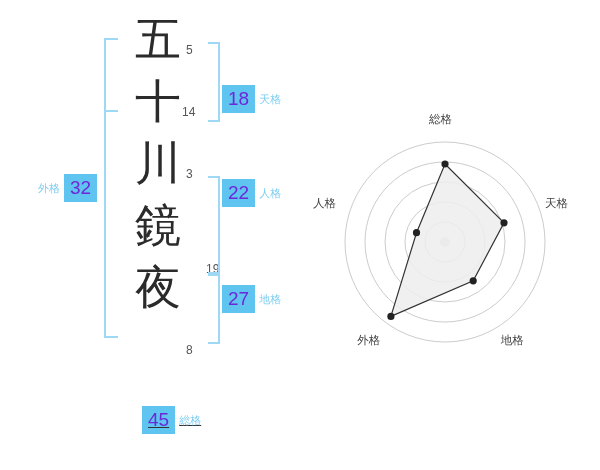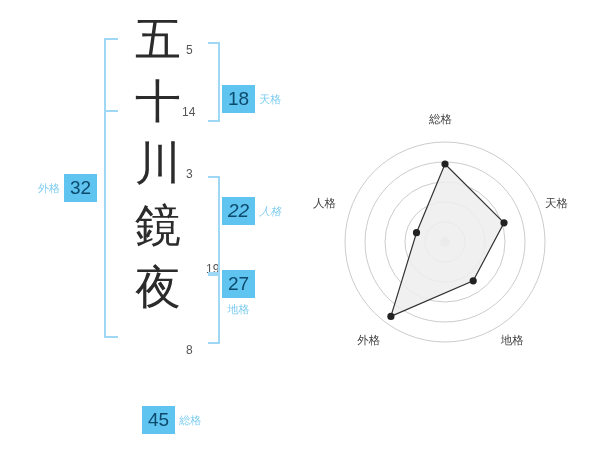--- a/index.html
+++ b/index.html
@@ -65,21 +65,21 @@
   }
 
   .badge {
     position: absolute;
     display: flex;
     align-items: center;
     gap: 4px;
   }
   .badge .num {
     background: #5fc4ef;
-    color: #0c4a6e;
+    color: #6d28d9;
     font-size: 19px;
     line-height: 19px;
     padding: 4px 6px 5px 6px;
     font-family: "Liberation Sans", sans-serif;
     letter-spacing: 0px;
   }
   .badge .lbl {
     color: #7fcdf0;
     font-size: 11px;
     font-family: "DejaVu Sans", sans-serif;
@@ -131,36 +131,36 @@
 
     <div class="bracket right" style="left:208px; top:42px; width:10px; height:76px;"></div>
     <div class="bracket right" style="left:208px; top:176px; width:10px; height:96px;"></div>
     <div class="bracket right" style="left:208px; top:272px; width:10px; height:68px;"></div>
 
     <div class="badge" style="left:222px; top:85px;">
       <span class="num">18</span>
       <span class="lbl">天格</span>
     </div>
 
-    <div class="badge" style="left:222px; top:197px;font-style:italic;">
+    <div class="badge" style="left:222px; top:179px;">
       <span class="num">22</span>
       <span class="lbl">人格</span>
     </div>
 
-    <div class="badge" style="left:222px; top:270px;flex-direction:column;">
+    <div class="badge" style="left:222px; top:285px;">
       <span class="num">27</span>
       <span class="lbl">地格</span>
     </div>
 
     <div class="badge left" style="left:38px; top:174px;">
       <span class="num">32</span>
       <span class="lbl">外格</span>
     </div>
 
-    <div class="badge" style="left:142px; top:406px;">
+    <div class="badge" style="left:142px; top:406px;text-decoration:underline;">
       <span class="num">45</span>
       <span class="lbl">総格</span>
     </div>
   </div>
 
   <div class="radar-wrap">
     <svg id="radar-svg" width="300" height="270" viewBox="0 0 300 270">
         <circle cx="145" cy="132" r="100" fill="none" stroke="#cccccc" stroke-width="1"></circle>
         <circle cx="145" cy="132" r="80" fill="none" stroke="#cccccc" stroke-width="1"></circle>
         <circle cx="145" cy="132" r="60" fill="none" stroke="#cccccc" stroke-width="1"></circle>

